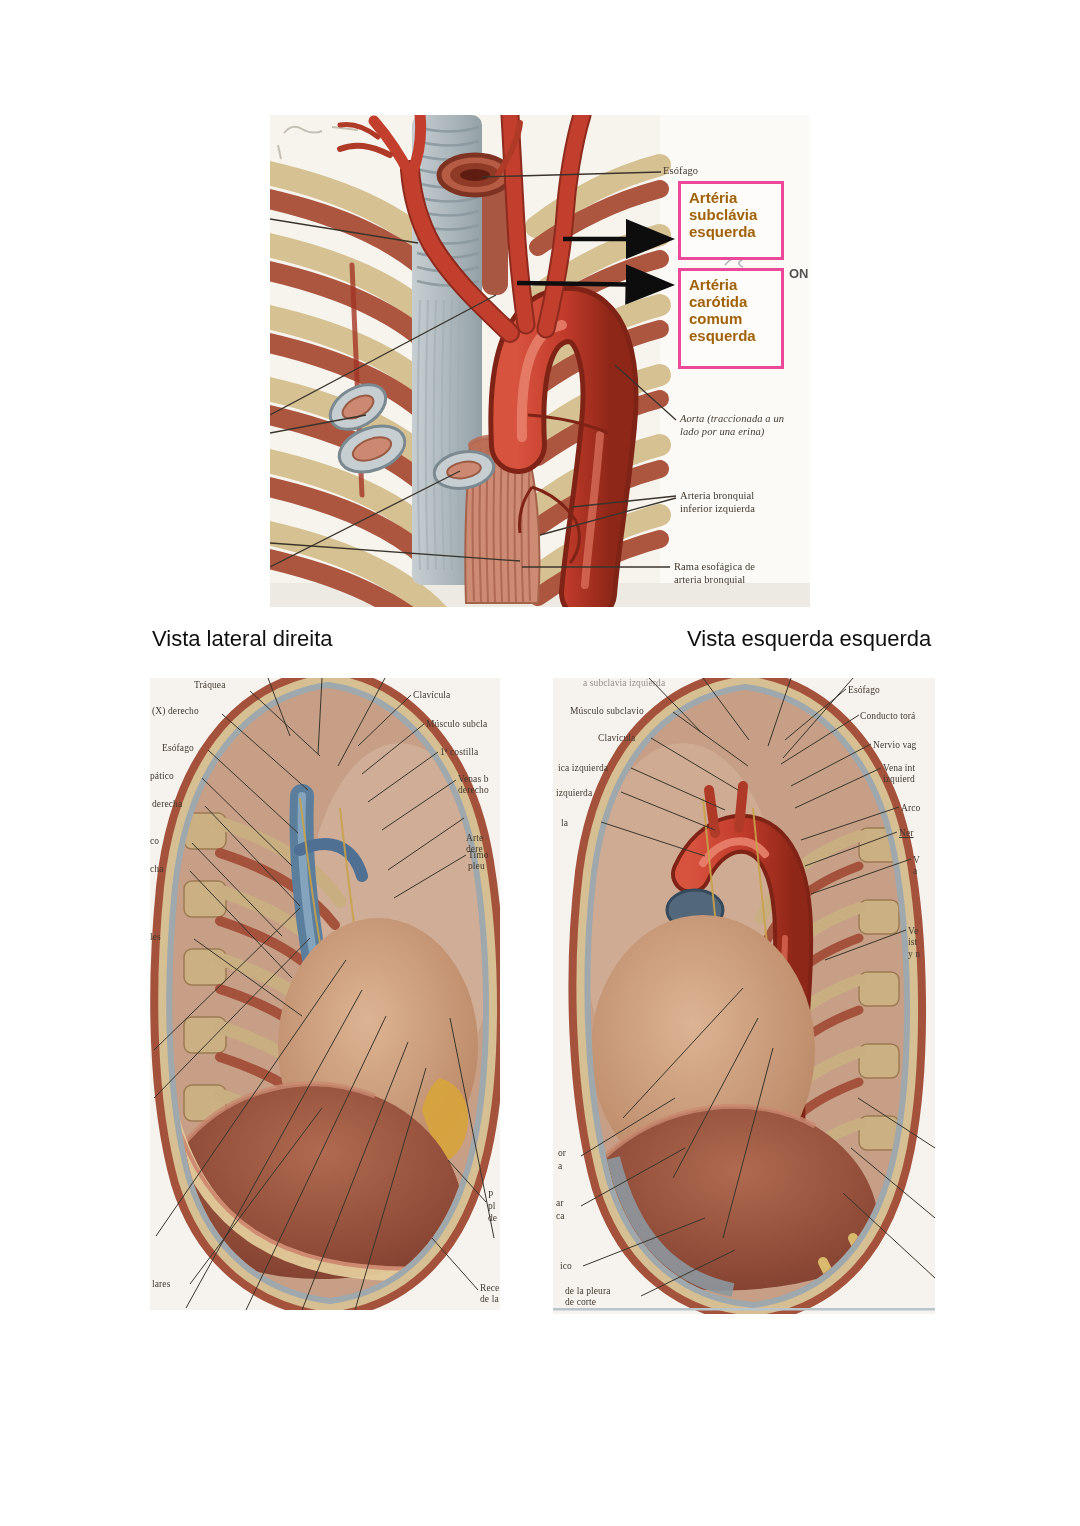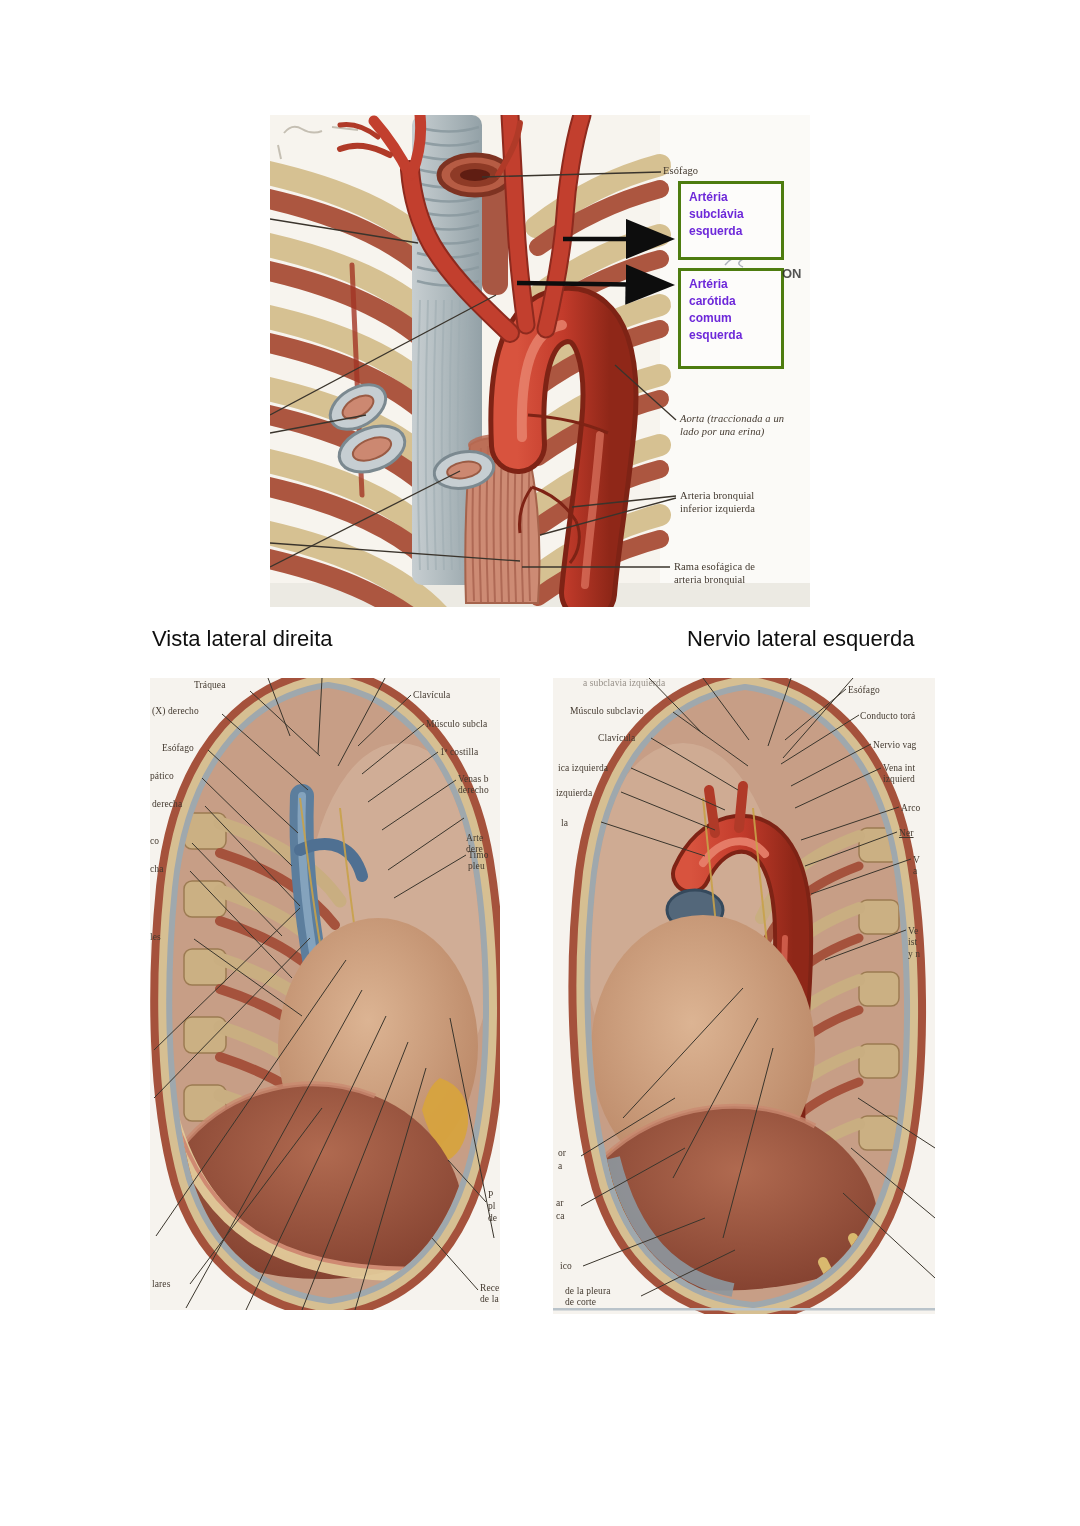--- a/index.html
+++ b/index.html
@@ -5,27 +5,27 @@
   html,body{margin:0;padding:0;background:#ffffff;}
   .page{position:relative;width:1080px;height:1526px;background:#ffffff;overflow:hidden;
         font-family:"Liberation Sans",sans-serif;}
   .fig{position:absolute;overflow:hidden;background:#f7f4ee;}
   .fig svg{position:absolute;left:0;top:0;}
   .atlas-label{position:absolute;font-family:"Liberation Serif",serif;font-size:9.5px;
         color:#43392f;line-height:1.2;white-space:pre-line;letter-spacing:.1px;}
   .atlas-label.md{font-size:10.5px;}
   .atlas-label.italic{font-style:italic;}
   .atlas-label.faint{opacity:.55;}
-  .redbox{position:absolute;border:3px solid #4d7c0f;background:#fdfcfa;
+  .redbox{position:absolute;border:3px solid #ec4899;background:#fdfcfa;
         padding:5px 8px;font-family:"Liberation Sans",sans-serif;font-weight:bold;
-        font-size:12px;line-height:17px;color:#6d28d9;white-space:pre-line;box-sizing:border-box;}
+        font-size:15px;line-height:17px;color:#a16207;white-space:pre-line;box-sizing:border-box;}
   .caption{position:absolute;font-family:"Liberation Sans",sans-serif;font-size:22px;
         color:#0f0f0f;}
   .wm{position:absolute;font-family:"Liberation Sans",sans-serif;font-weight:700;
-        font-size:13px;color:#2a2a2a;opacity:.8;line-height:1;}
+        font-size:13px;color:#2a2a2a;opacity:.8;line-height:1;padding-left:7px;}
 </style>
 </head>
 <body>
 
 <div class="page">
 
   <div class="fig" style="left:270px;top:115px;width:540px;height:492px;">
     <svg width="540" height="492" viewBox="0 0 540 492">
       <defs>
         <linearGradient id="redg" x1="0" y1="0" x2="1" y2="0">
@@ -211,21 +211,21 @@
     <div class="atlas-label md italic" style="left:410px;top:298px;">Aorta (traccionada a un
 lado por una erina)</div>
     <div class="atlas-label md" style="left:410px;top:375px;">Arteria bronquial
 inferior izquierda</div>
     <div class="atlas-label md" style="left:404px;top:446px;">Rama esofágica de
 arteria bronquial</div>
     <div class="wm" style="left:512px;top:152px;">ON</div>
   </div>
 
   <div class="caption" style="left:152px;top:626px;">Vista lateral direita</div>
-  <div class="caption" style="left:687px;top:626px;">Nervio lateral esquerda</div>
+  <div class="caption" style="left:687px;top:626px;">Vista esquerda esquerda</div>
 
   <div class="fig" style="left:150px;top:678px;width:350px;height:632px;background:#f6f3ee;">
     <svg width="350" height="632" viewBox="0 0 350 632">
       <defs>
         <radialGradient id="perig" cx=".45" cy=".4" r=".75">
           <stop offset="0" stop-color="#dcb493"></stop>
             <stop offset="1" stop-color="#b5805f"></stop>
         </radialGradient>
         <radialGradient id="livg" cx=".5" cy=".35" r=".8">
           <stop offset="0" stop-color="#b06a50"></stop>

